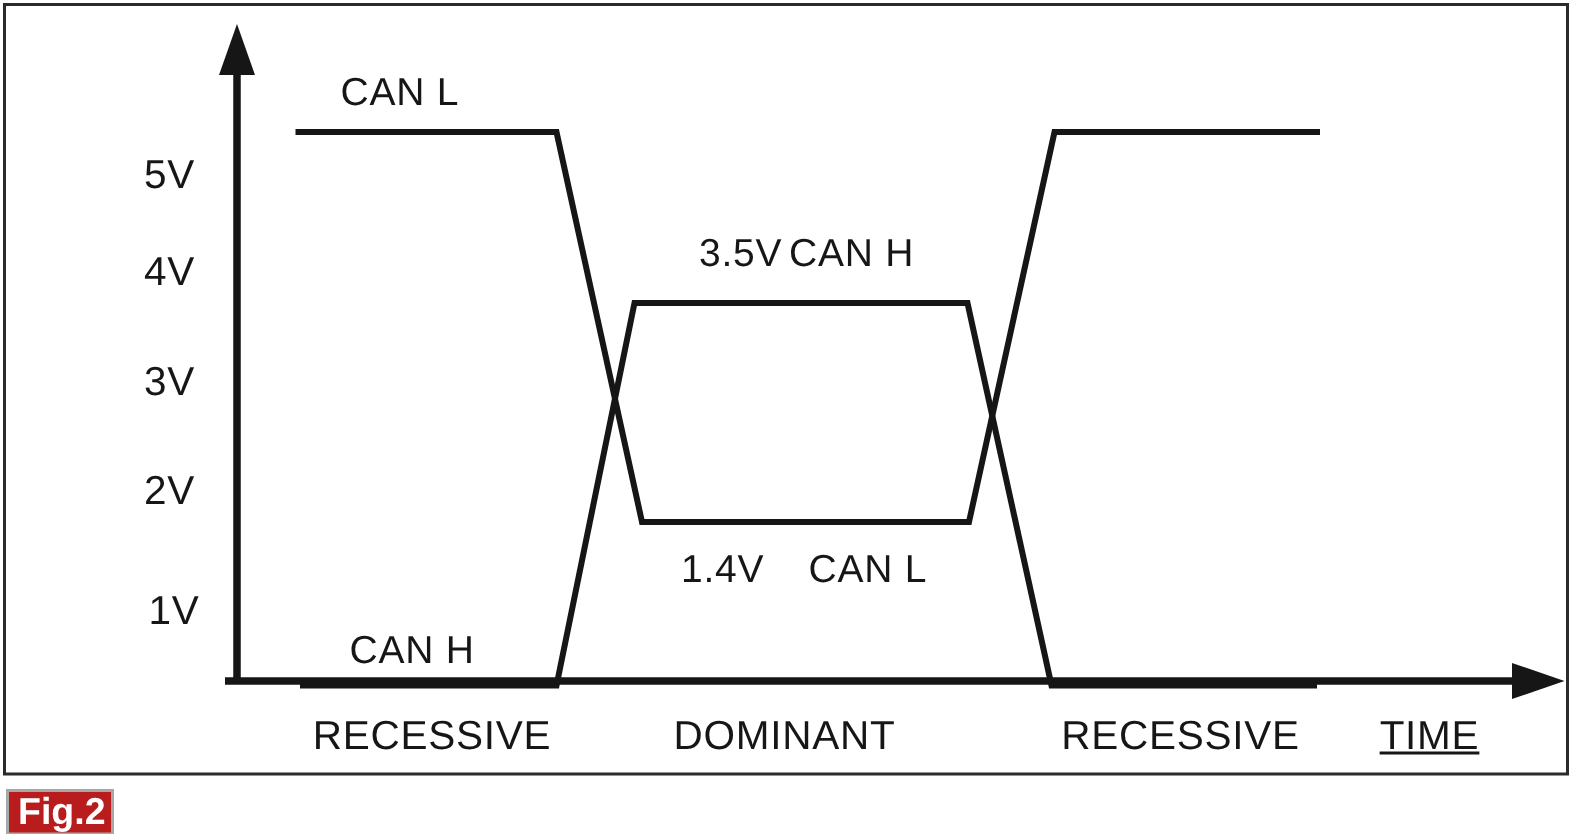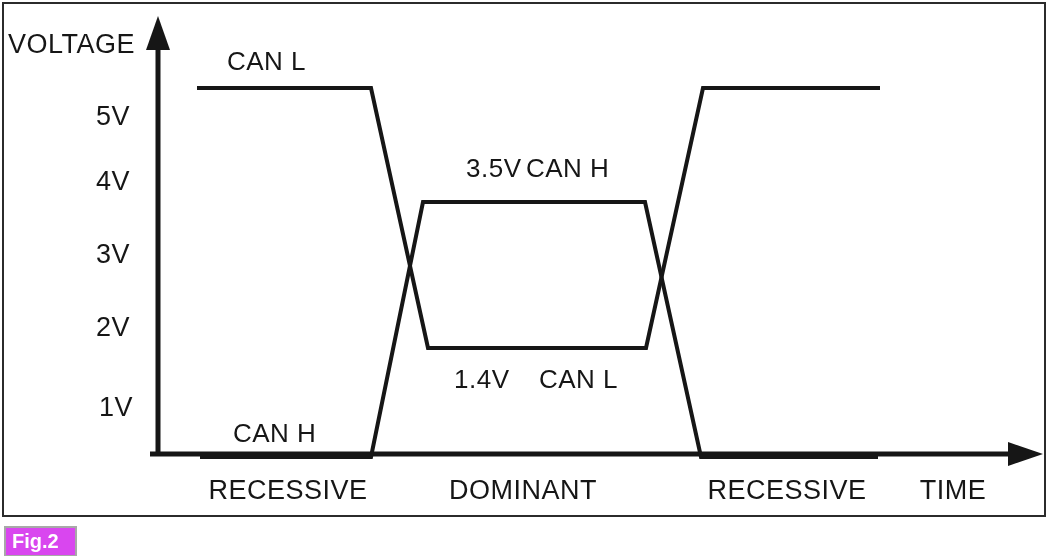--- a/index.html
+++ b/index.html
@@ -53,27 +53,27 @@
   }
   .centered {
     transform: translateX(-50%);
     font-size: 27px;
     text-align: center;
   }
   .fig-badge {
     position: absolute;
     left: 4px;
     top: 526px;
-    background: #d946ef;
+    background: #b91c1c;
     border: 2px solid #a8a8a8;
     color: #ffffff;
-    font-size: 20px;
+    font-size: 25px;
     font-weight: bold;
     line-height: 24px;
-    padding: 1px 16px 2px 6px;
+    padding: 1px 4px 2px 6px;
   }
 </style>
 </head>
 <body>
 
 <div class="stage">
 
   <div class="frame"></div>
 
   <svg class="plot-svg" viewBox="0 0 1050 556" xmlns="http://www.w3.org/2000/svg">
@@ -82,22 +82,21 @@
     <polygon points="158,16 146,50 170,50" fill="#161616"></polygon>
 
     <line x1="150" y1="454" x2="1014" y2="454" stroke="#161616" stroke-width="5"></line>
     <polygon points="1043,454 1008,442 1008,466" fill="#161616"></polygon>
 
     <polyline points="200,457 371,457 423,202 645,202 701,457 878,457" fill="none" stroke="#161616" stroke-width="4"></polyline>
 
     <polyline points="197,88 371,88 428,348 646,348 703,88 880,88" fill="none" stroke="#161616" stroke-width="4"></polyline>
   </svg>
 
-  <div class="lbl axis-title" style="left:8px; top:30px;">VOLTAGE</div>
-  <div class="lbl centered" style="left:953px; top:476px;">TIME</div>
+  <div class="lbl centered" style="left:953px; top:476px;text-decoration:underline;">TIME</div>
 
   <div class="lbl tick" style="left:58px; top:78px;">5V</div>
   <div class="lbl tick" style="left:58px; top:143px;">4V</div>
   <div class="lbl tick" style="left:58px; top:216px;">3V</div>
   <div class="lbl tick" style="left:58px; top:289px;">2V</div>
   <div class="lbl tick" style="left:61px; top:369px;">1V</div>
 
   <div class="lbl" style="left:227px; top:47px;">CAN L</div>
   <div class="lbl" style="left:466px; top:154px;">3.5V</div>
   <div class="lbl" style="left:526px; top:154px;">CAN H</div>

